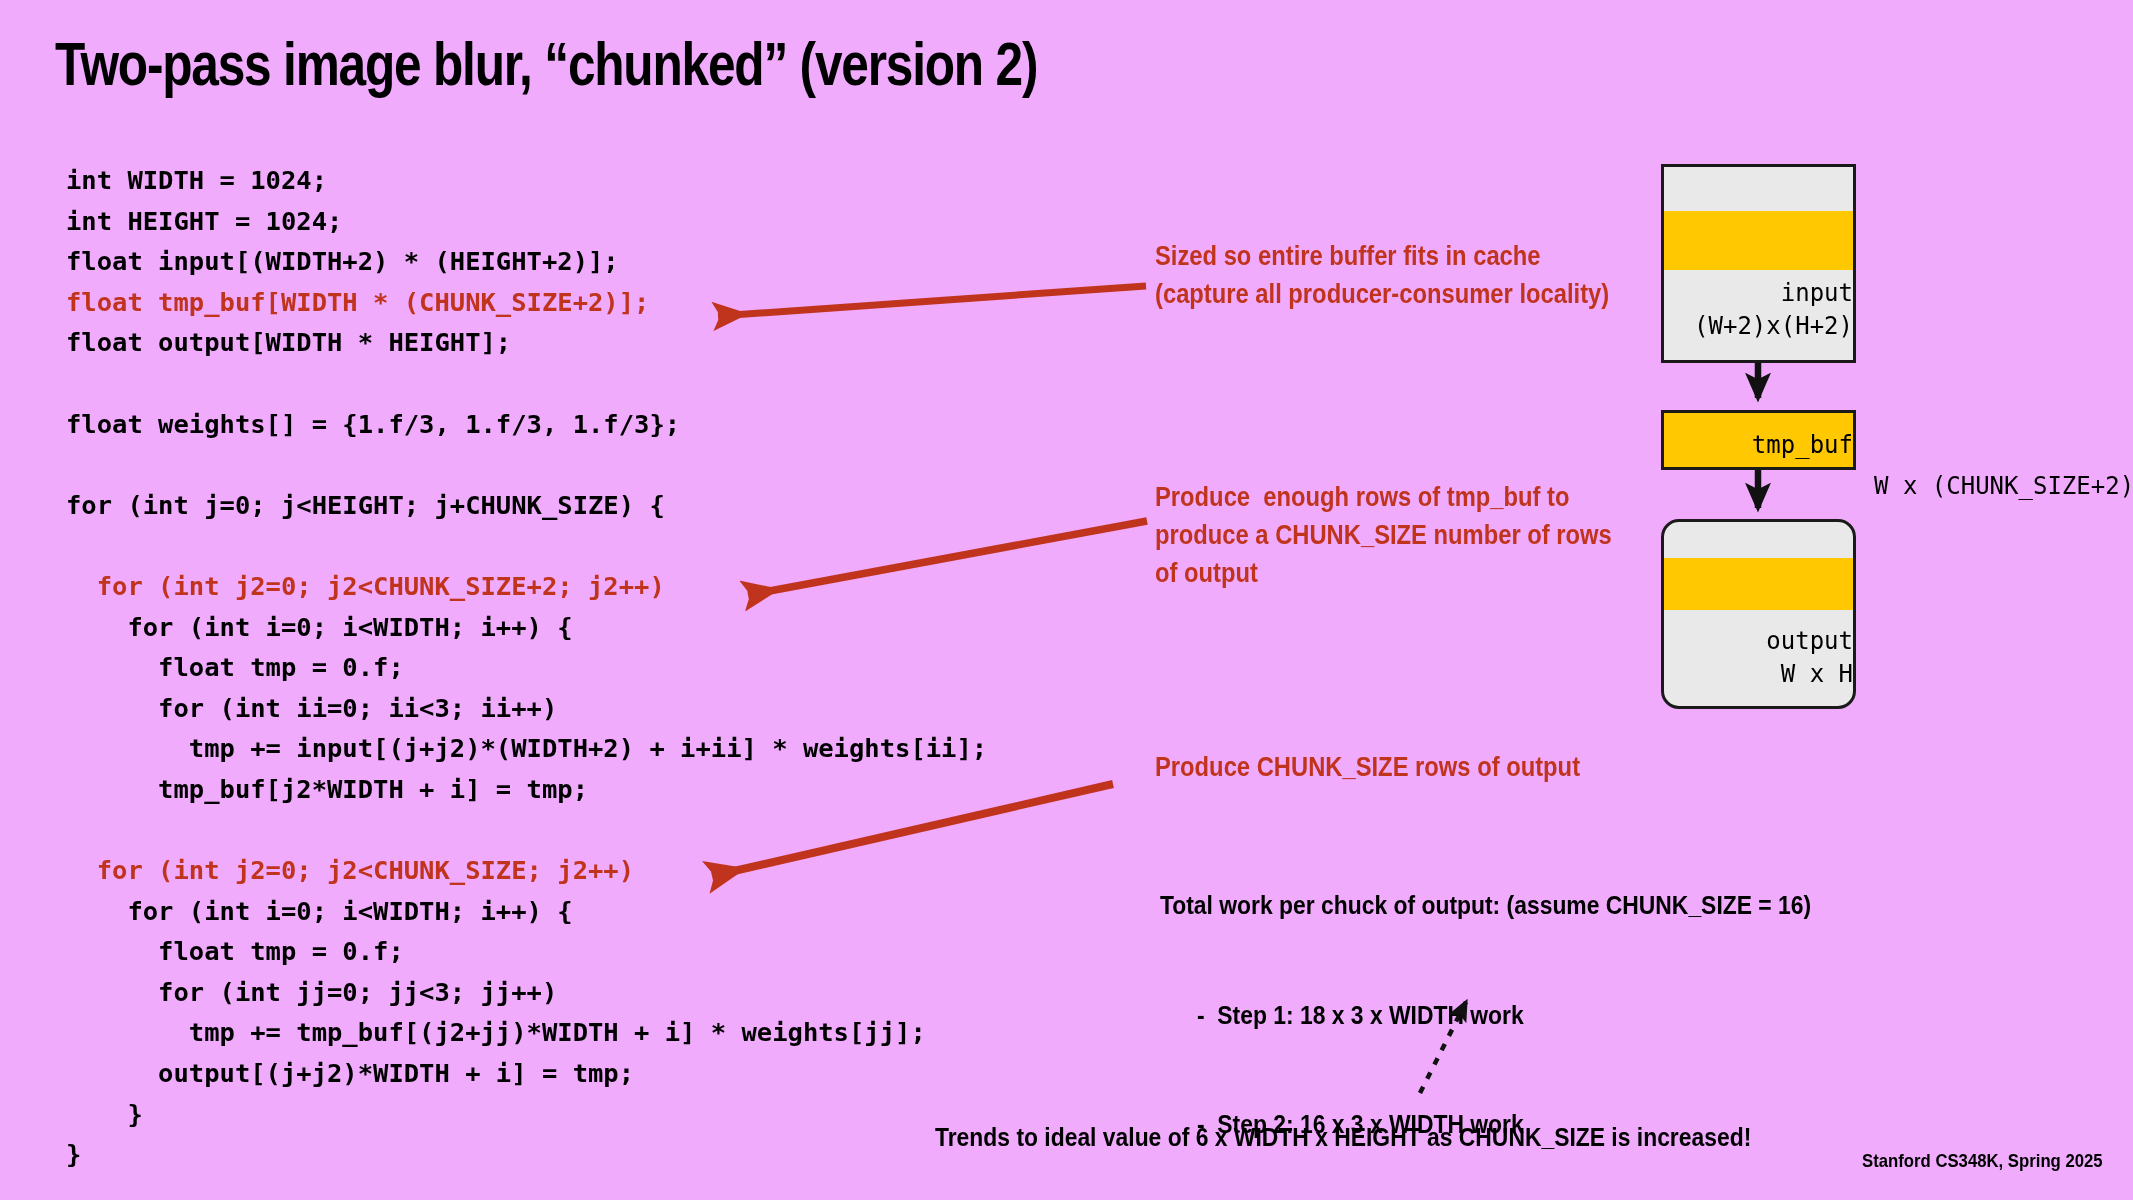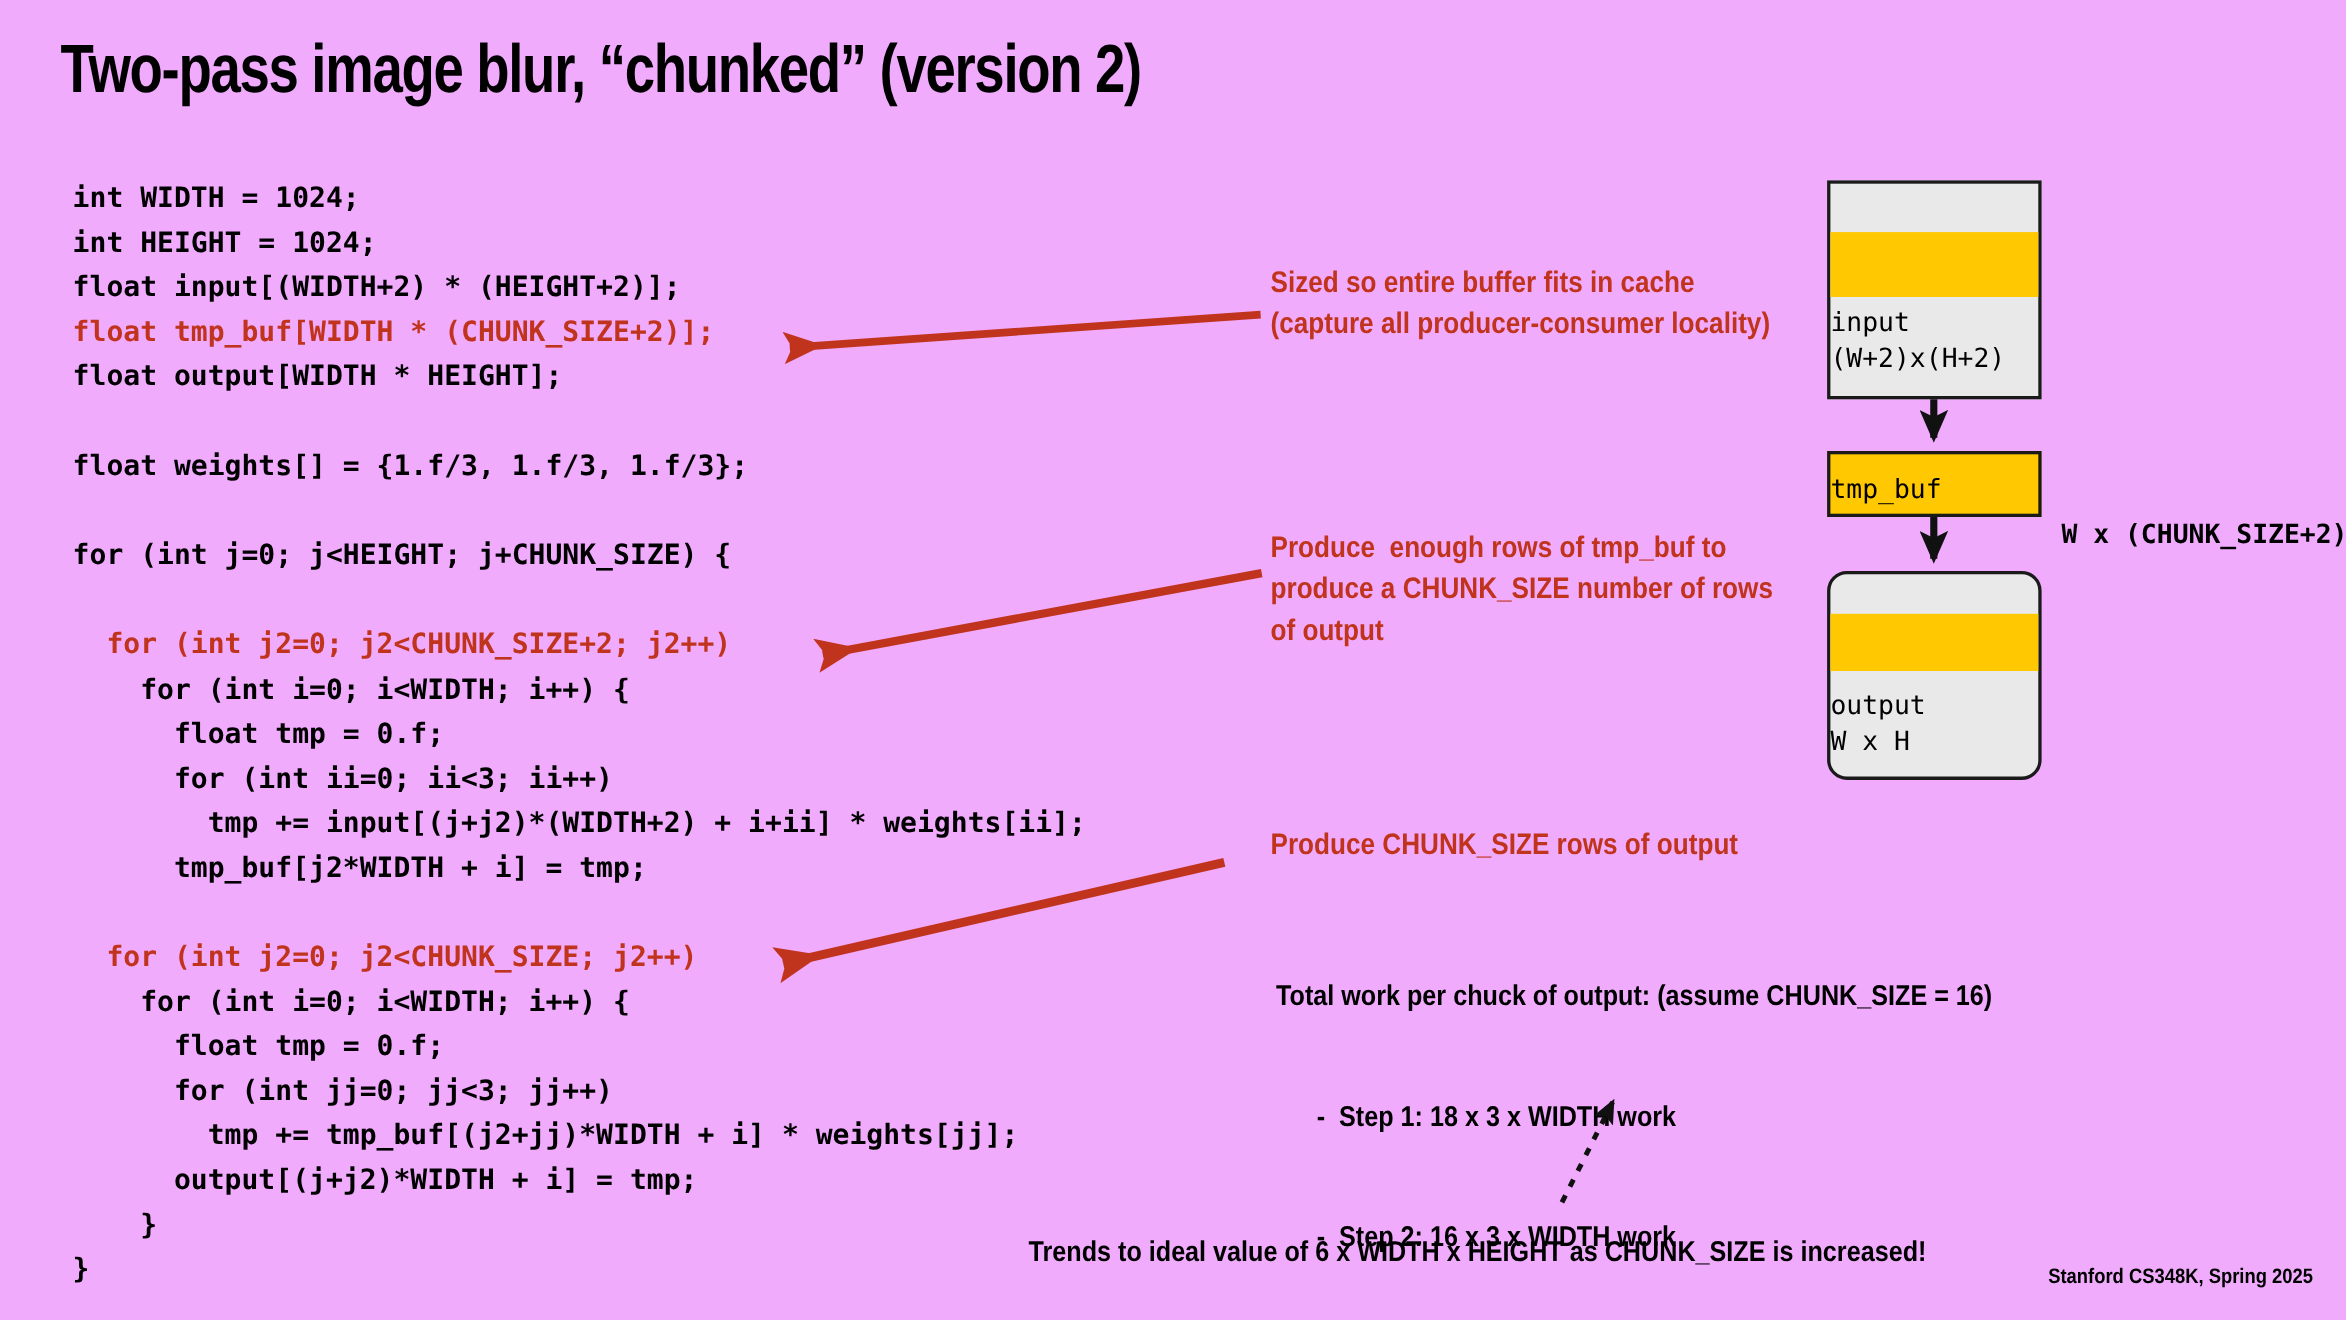--- a/index.html
+++ b/index.html
@@ -116,47 +116,48 @@
   }
   .dg-band {
     position: absolute;
     background: #FFC800;
     left: 0;
     right: 0;
   }
   .dg-label {
     position: absolute;
     left: 0; right: 0;
-    text-align: left;
+    text-align: right;
     font-family: "DejaVu Sans Mono", monospace;
     font-size: 24px;
     line-height: 33px;
     color: #000000;
     white-space: pre;
     font-weight: 500;
+    padding-left: 28px;
   }
   #box-input  { left: 1661px; top: 164px;  width: 195px; height: 199px; }
   #band-input { top: 44px; height: 59px; }
   #label-input{ top: 110px; }
 
   #box-tmpbuf { left: 1661px; top: 410px; width: 195px; height: 60px; background: #FFC800; }
   #label-tmpbuf{ top: 16px; }
 
   #box-output { left: 1661px; top: 519px; width: 195px; height: 190px; border-radius: 18px; }
   #band-output{ top: 36px; height: 52px; }
   #label-output{ top: 103px; }
 
   #dim-label {
     position: absolute;
     left: 1874px; top: 472px;
     font-family: "DejaVu Sans Mono", monospace;
     font-size: 24px;
     color: #000000;
     white-space: pre;
-    font-weight: 700;
+    font-weight: 400;
   }
 </style>
 </head>
 <body>
 
 <div id="slide">
 
   <div id="slide-title">Two-pass image blur, “chunked” (version 2)</div>
 
   <div id="code-block"><span class="code-line">int WIDTH = 1024;</span><span class="code-line">int HEIGHT = 1024;</span><span class="code-line">float input[(WIDTH+2) * (HEIGHT+2)];</span><span class="code-line red">float tmp_buf[WIDTH * (CHUNK_SIZE+2)];</span><span class="code-line">float output[WIDTH * HEIGHT];</span><span class="code-line blank">&nbsp;</span><span class="code-line">float weights[] = {1.f/3, 1.f/3, 1.f/3};</span><span class="code-line blank">&nbsp;</span><span class="code-line">for (int j=0; j&lt;HEIGHT; j+CHUNK_SIZE) {</span><span class="code-line blank">&nbsp;</span><span class="code-line red">  for (int j2=0; j2&lt;CHUNK_SIZE+2; j2++)</span><span class="code-line">    for (int i=0; i&lt;WIDTH; i++) {</span><span class="code-line">      float tmp = 0.f;</span><span class="code-line">      for (int ii=0; ii&lt;3; ii++)</span><span class="code-line">        tmp += input[(j+j2)*(WIDTH+2) + i+ii] * weights[ii];</span><span class="code-line">      tmp_buf[j2*WIDTH + i] = tmp;</span><span class="code-line blank">&nbsp;</span><span class="code-line red">  for (int j2=0; j2&lt;CHUNK_SIZE; j2++)</span><span class="code-line">    for (int i=0; i&lt;WIDTH; i++) {</span><span class="code-line">      float tmp = 0.f;</span><span class="code-line">      for (int jj=0; jj&lt;3; jj++)</span><span class="code-line">        tmp += tmp_buf[(j2+jj)*WIDTH + i] * weights[jj];</span><span class="code-line">      output[(j+j2)*WIDTH + i] = tmp;</span><span class="code-line">    }</span><span class="code-line">}</span></div>

